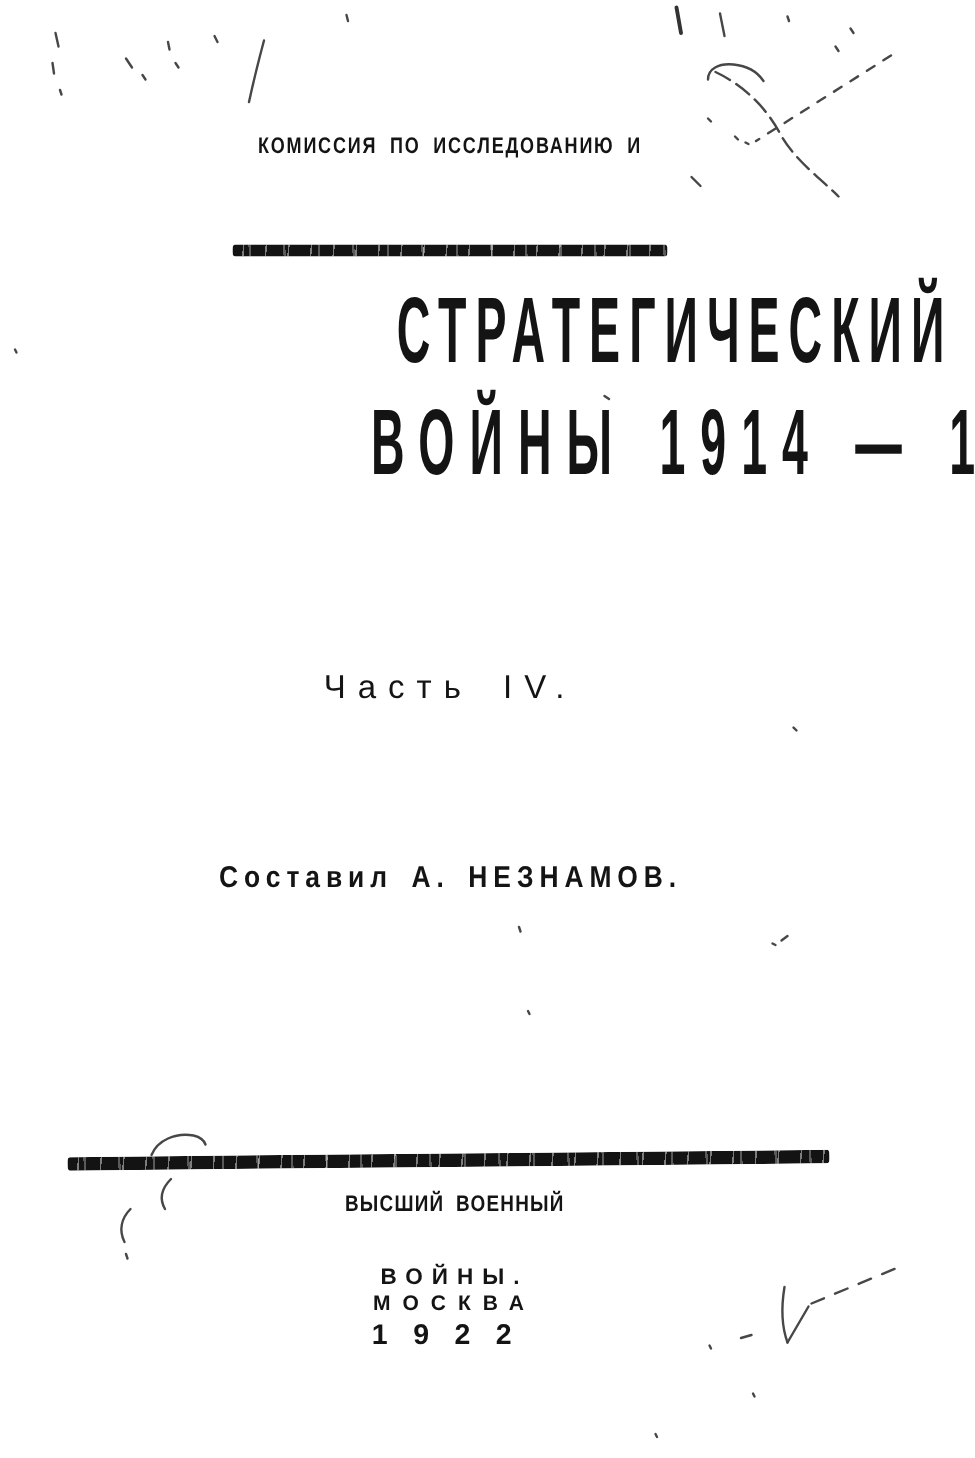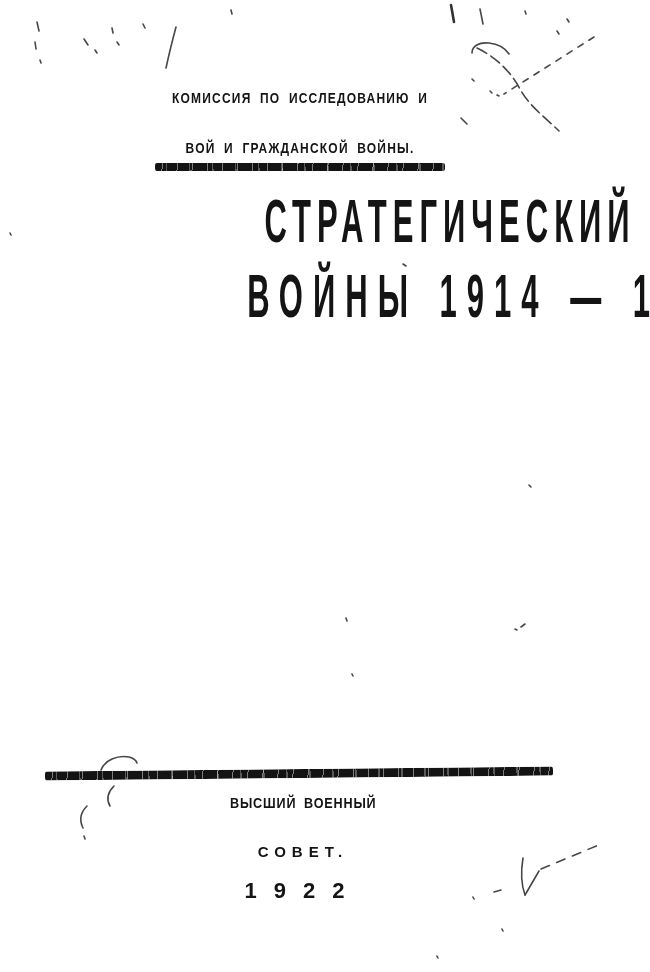--- a/index.html
+++ b/index.html
@@ -59,21 +59,21 @@
     left:3px;
     font-weight:700;
     font-size:15px; line-height:15px;
     letter-spacing:1px; word-spacing:4px;
   }
   .imprint .sq { transform:scaleX(0.84); }
   .imprint-3 { letter-spacing:6px; }
   .imprint-3 .sq { transform:none; }
   .imprint-4 { font-size:14px; line-height:14px; letter-spacing:8px; }
   .imprint-4 .sq { transform:none; }
-  .imprint-5 { font-size:22px; line-height:21px; letter-spacing:17px; }
+  .imprint-5 { font-size:19px; line-height:21px; letter-spacing:17px; }
   .imprint-5 .sq { transform:none; }
 
   
   .bar {
     position:absolute;
     background-color:#131313;
     background-image:
       repeating-linear-gradient(95deg,
         rgba(255,255,255,0) 0 7px, rgba(255,255,255,0.45) 7px 8px, rgba(255,255,255,0) 8px 15px),
       repeating-linear-gradient(87deg,
@@ -147,40 +147,46 @@
       <path d="M541,869 L601,844" stroke-dasharray="9,8"></path>
       <path d="M473,897 l1,2"></path>
       <path d="M502,929 l1,2"></path>
       <path d="M437,956 l1,2"></path>
     </g>
   </svg>
 
   <div class="cline committee" style="top:90px">
     <span class="sq">КОМИССИЯ ПО ИССЛЕДОВАНИЮ И</span>
   </div>
-  <div class="cline committee" style="top:140px">
-    <span class="sq">ВОЙ И ГРАЖДАНСКОЙ ВОЙНЫ.</span>
-  </div>
 
   <div class="bar bar-top"></div>
 
   <div class="cline title title-l1" style="top:190px">
     <span class="sq">СТРАТЕГИЧЕСКИЙ ОЧЕРК</span>
   </div>
   <div class="cline title title-l2" style="top:265px">
     <span class="sq">ВОЙНЫ 1914 — 1918</span>
   </div>
 
+  <div class="cline part" style="top:447px">
+    <span class="sq">Часть IV.</span>
+  </div>
 
+  <div class="cline byline" style="top:575px">
+    <span class="sq">Составил А. НЕЗНАМОВ.</span>
+  </div>
 
   <div class="bar bar-bottom"></div>
 
   <div class="cline imprint" style="top:795px">
     <span class="sq">ВЫСШИЙ ВОЕННЫЙ</span>
   </div>
   <div class="cline imprint imprint-3" style="top:844px">
-    <span class="sq">СОВЕТ.</span>
+    <span class="sq">ВОЙНЫ.</span>
+  </div>
+  <div class="cline imprint imprint-4" style="top:861px">
+    <span class="sq">МОСКВА</span>
   </div>
   <div class="cline imprint imprint-5" style="top:880px">
     <span class="sq">1922</span>
   </div>
 
 </div>
 
 </body></html>

